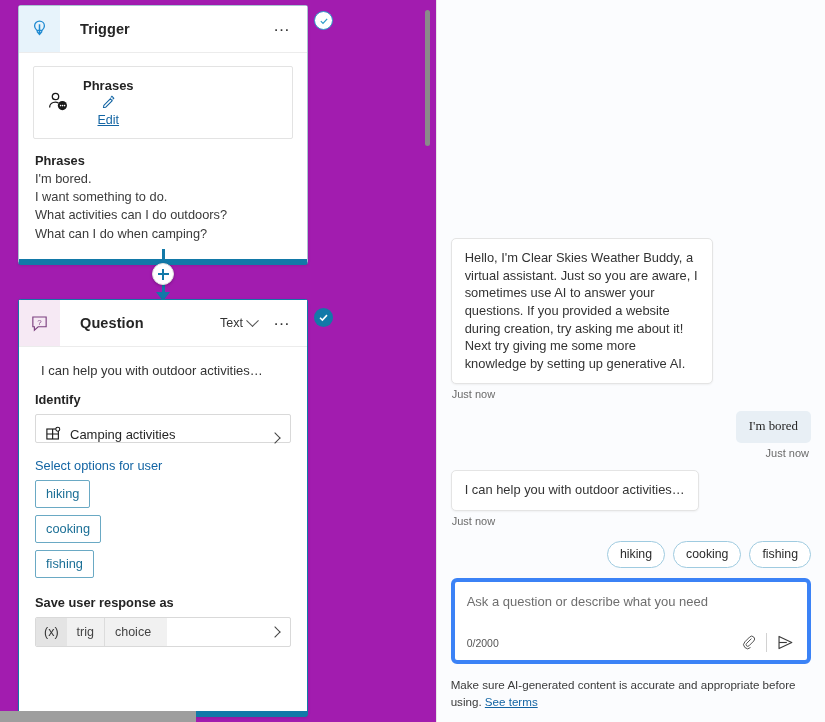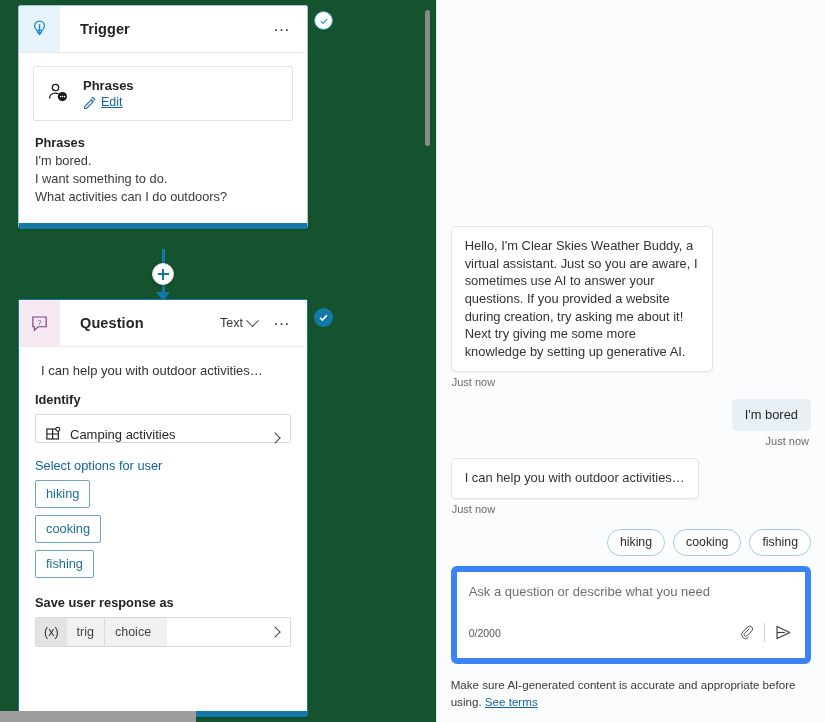--- a/index.html
+++ b/index.html
@@ -15,21 +15,21 @@
     width: 825px; height: 722px;
     display: flex;
     background: #ffffff;
   }
 
   
   #canvas {
     position: relative;
     width: 527px;
     height: 722px;
-    background: #14532d;
+    background: #a21caf;
     overflow: hidden;
     border-right: 1px solid #e6e6e6;
   }
 
   .node {
     position: absolute;
     background: #ffffff;
     border: 1px solid #a8c5d1;
     border-bottom: 6px solid #1279a8;
     border-radius: 3px;
@@ -85,21 +85,21 @@
     border: 1px solid #e3e3e3;
     border-radius: 2px;
     padding: 11px 12px;
     display: flex;
     align-items: center;
     gap: 12px;
     background: #fff;
   }
   .sub-card-text { display: flex; flex-direction: column; gap: 2px; }
   .sub-card-title { font-size: 13px; font-weight: bold; color: #242424; }
-  .edit-row { display: flex; align-items: center; gap: 5px; }
+  .edit-row { display: flex; align-items: center; gap: 5px; flex-direction: column; }
   .edit-link {
     font-size: 12.5px; color: #1264a3; text-decoration: underline; cursor: pointer;
   }
 
   .phrases-block { padding: 14px 16px 16px 16px; }
   .phrases-h { font-size: 12.8px; font-weight: bold; color: #242424; margin-bottom: 2px; }
   .phrase-line { font-size: 12.8px; color: #3a3a3a; line-height: 18.2px; }
 
   
   .q-prompt {
@@ -239,41 +239,42 @@
     line-height: 17.6px;
     box-shadow: 0 1px 2px rgba(0,0,0,0.05);
   }
   .msg-user {
     align-self: flex-end;
     background: #e8eff5;
     border-radius: 5px;
     padding: 8px 13px 9px 13px;
     font-size: 12.9px;
     color: #262626;
+    font-family: Liberation Serif, serif;
   }
   .ts { font-size: 11px; color: #6b6b6b; margin: 4px 0 11px 1px; }
   .ts-r { align-self: flex-end; margin-right: 2px; }
   .chips-row {
     display: flex; justify-content: flex-end; gap: 8px;
     margin: 3px 0 10px 0;
   }
   .chip {
     border: 1px solid #9fcbe0;
     border-radius: 14px;
     background: #fff;
     font-size: 12.3px;
     color: #2b2b2b;
     padding: 5px 12px 6px 12px;
     cursor: pointer;
   }
   .composer {
-    border: 6px solid #3b82f6;
+    border: 4px solid #3b82f6;
     border-radius: 6px;
     background: #fff;
-    padding: 11px 12px 16px 12px;
+    padding: 11px 12px 8px 12px;
     margin-bottom: 12px;
   }
   .composer-ph {
     font-size: 13px; color: #6e6e6e; line-height: 18px;
     min-height: 36px;
     cursor: text;
   }
   .composer-foot {
     display: flex; align-items: center; margin-top: 4px;
   }
@@ -331,20 +332,21 @@
               </span>
               <span class="edit-link">Edit</span>
             </div>
           </div>
         </div>
         <div class="phrases-block">
           <div class="phrases-h">Phrases</div>
           <div class="phrase-line">I'm bored.</div>
           <div class="phrase-line">I want something to do.</div>
           <div class="phrase-line">What activities can I do outdoors?</div>
+          <div class="phrase-line">What can I do when camping?</div>
         </div>
       </div>
     </div>
 
     <div class="badge badge-outline" style="left:314px; top:11px;">
       <svg width="10" height="10" viewBox="0 0 12 12">
           <path d="M2.2 6.2l2.6 2.6 5.0-5.4" fill="none" stroke="#2e9bc9" stroke-width="1.5"></path>
         </svg>
     </div>
 

